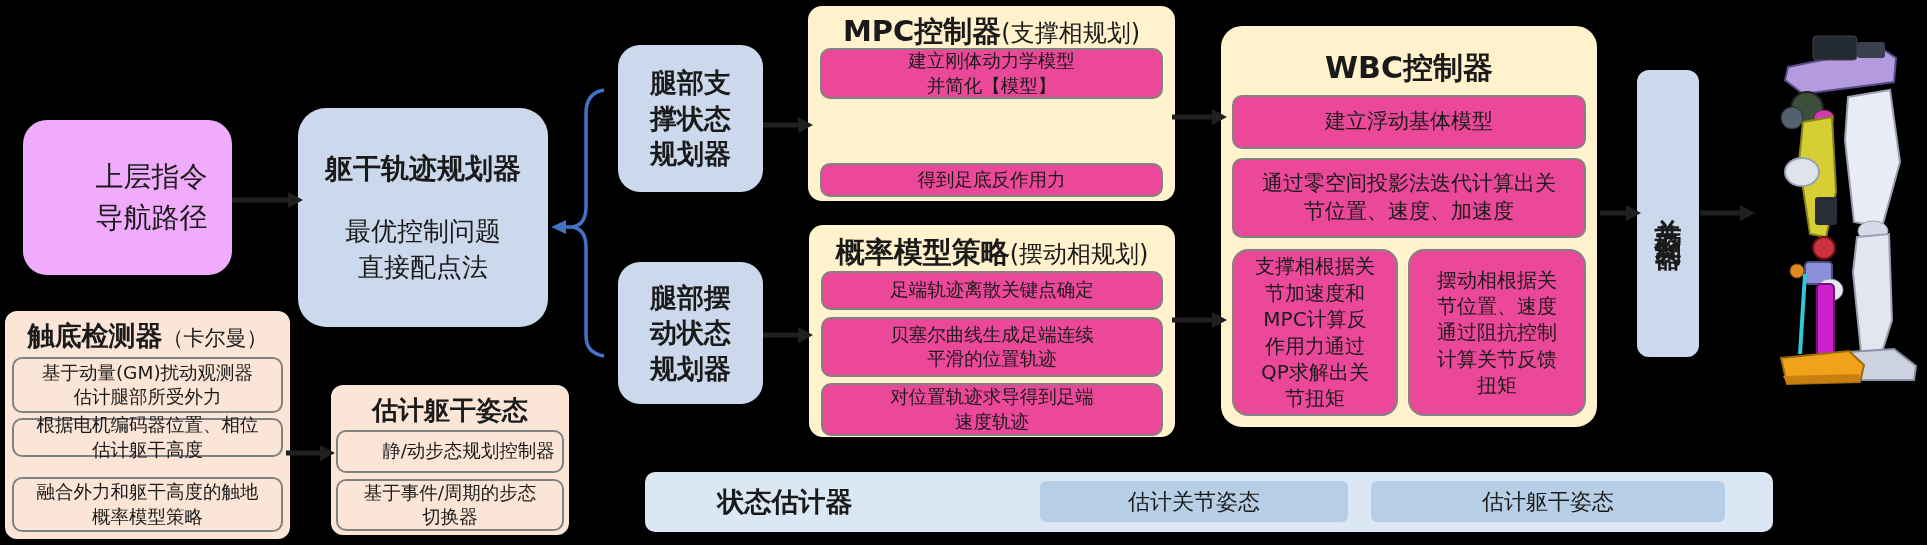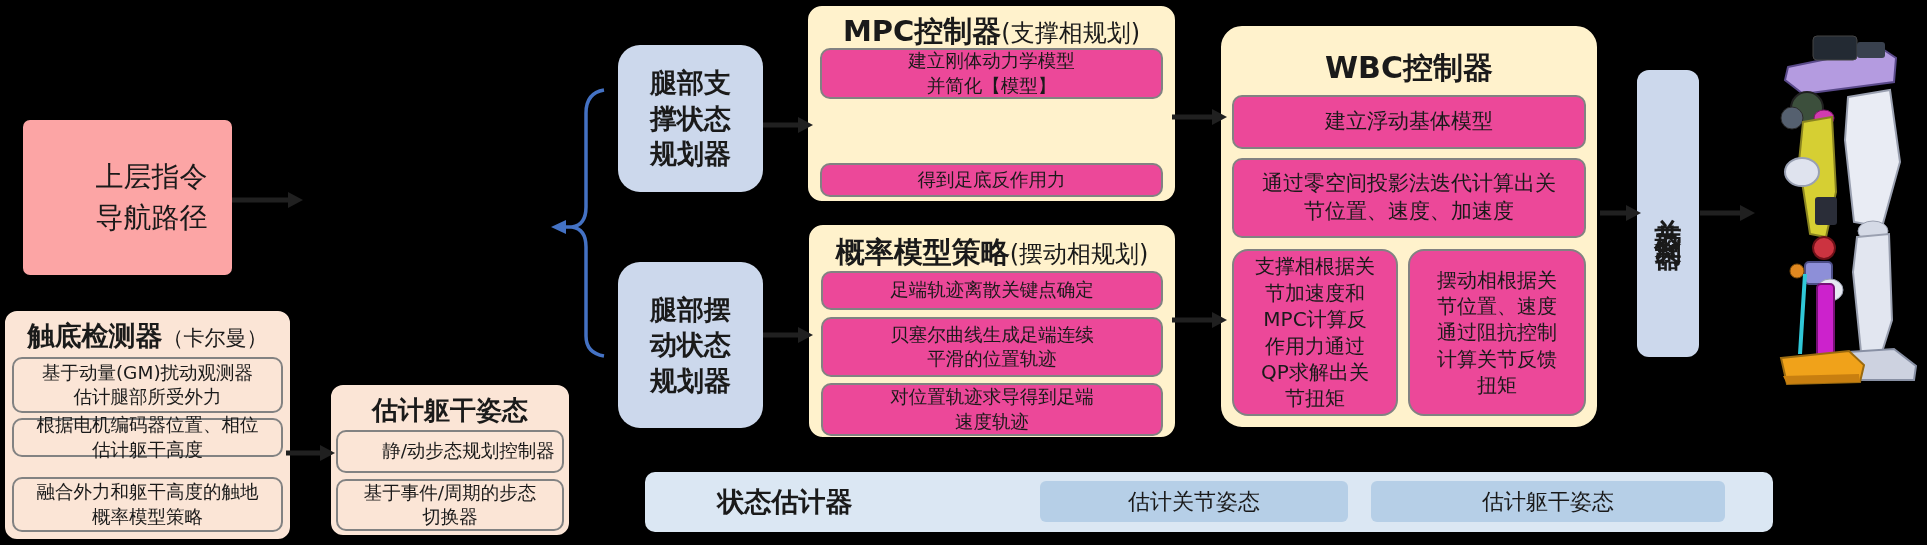--- a/index.html
+++ b/index.html
@@ -2,21 +2,21 @@
 <html><head>
 <meta charset="utf-8">
 <style>
   html,body{margin:0;padding:0;background:#000;}
   #stage{
     position:relative;width:1927px;height:545px;background:#000000;overflow:hidden;
     font-family:"DejaVu Sans","Liberation Sans",sans-serif;color:#1a1a1a;
   }
   .node{position:absolute;box-sizing:border-box;display:flex;flex-direction:column;align-items:center;justify-content:center;text-align:center;}
   .pre{white-space:pre-line;}
-  .gray{background:#fca5a5;border-radius:7px;padding-left:48px;}
+  .gray{background:#f0abfc;border-radius:24px;padding-left:48px;}
   .blue{background:#ccd8ec;border-radius:22px;}
   .peach{background:#fbe5d6;border:3px solid #000;border-radius:15px;}
   .yellow{background:#fff2cc;border:3px solid #000;border-radius:17px;}
   .sub{position:absolute;box-sizing:border-box;border:2.5px solid #828282;border-radius:10px;
        display:flex;align-items:center;justify-content:center;text-align:center;
        font-size:18.5px;line-height:1.32;white-space:pre-line;}
   .sub.on-peach{background:#fbe5d6;}
   .sub.on-yellow{background:#ec4899;}
   .title-row{display:flex;align-items:baseline;justify-content:center;width:100%;}
   .b{font-weight:bold;}
@@ -40,33 +40,38 @@
         <span style="font-size:21px;">（卡尔曼）</span>
     </div>
   </div>
   <div class="sub on-peach boxz" style="left:12px;top:357px;width:271px;height:56px;">基于动量(GM)扰动观测器
 估计腿部所受外力</div>
   <div class="sub on-peach boxz" style="left:12px;top:418px;width:271px;height:39px;">根据电机编码器位置、相位
 估计躯干高度</div>
   <div class="sub on-peach boxz" style="left:12px;top:477px;width:271px;height:55px;">融合外力和躯干高度的触地
 概率模型策略</div>
 
+  <div class="node blue boxz" style="left:298px;top:108px;width:250px;height:219px;border-radius:28px;">
+    <div class="b" style="font-size:28px;margin-bottom:26px;">躯干轨迹规划器</div>
+    <div class="pre" style="font-size:26px;line-height:1.35;">最优控制问题
+直接配点法</div>
+  </div>
 
   <div class="node peach boxz" style="left:328px;top:382px;width:244px;height:156px;justify-content:flex-start;padding-top:8px;">
     <div class="b" style="font-size:26px;">估计躯干姿态</div>
   </div>
   <div class="sub on-peach boxz" style="left:336px;top:430px;width:228px;height:43px;padding-left:37px;">静/动步态规划控制器</div>
   <div class="sub on-peach boxz" style="left:336px;top:479px;width:228px;height:52px;">基于事件/周期的步态
 切换器</div>
 
   <div class="node blue boxz pre b" style="left:618px;top:45px;width:145px;height:147px;font-size:27px;line-height:1.32;">腿部支
 撑状态
 规划器</div>
 
-  <div class="node blue boxz pre b" style="left:618px;top:262px;width:145px;height:166px;font-size:27px;line-height:1.32;">腿部摆
+  <div class="node blue boxz pre b" style="left:618px;top:262px;width:145px;height:142px;font-size:27px;line-height:1.32;">腿部摆
 动状态
 规划器</div>
 
   <div class="node yellow boxz" style="left:805px;top:3px;width:373px;height:201px;justify-content:flex-start;padding-top:6px;">
     <div class="title-row">
       <span class="b" style="font-size:29px;">MPC控制器</span>
         <span style="font-size:24px;">(支撑相规划)</span>
     </div>
   </div>
   <div class="sub on-yellow boxz" style="left:820px;top:48px;width:343px;height:51px;">建立刚体动力学模型

